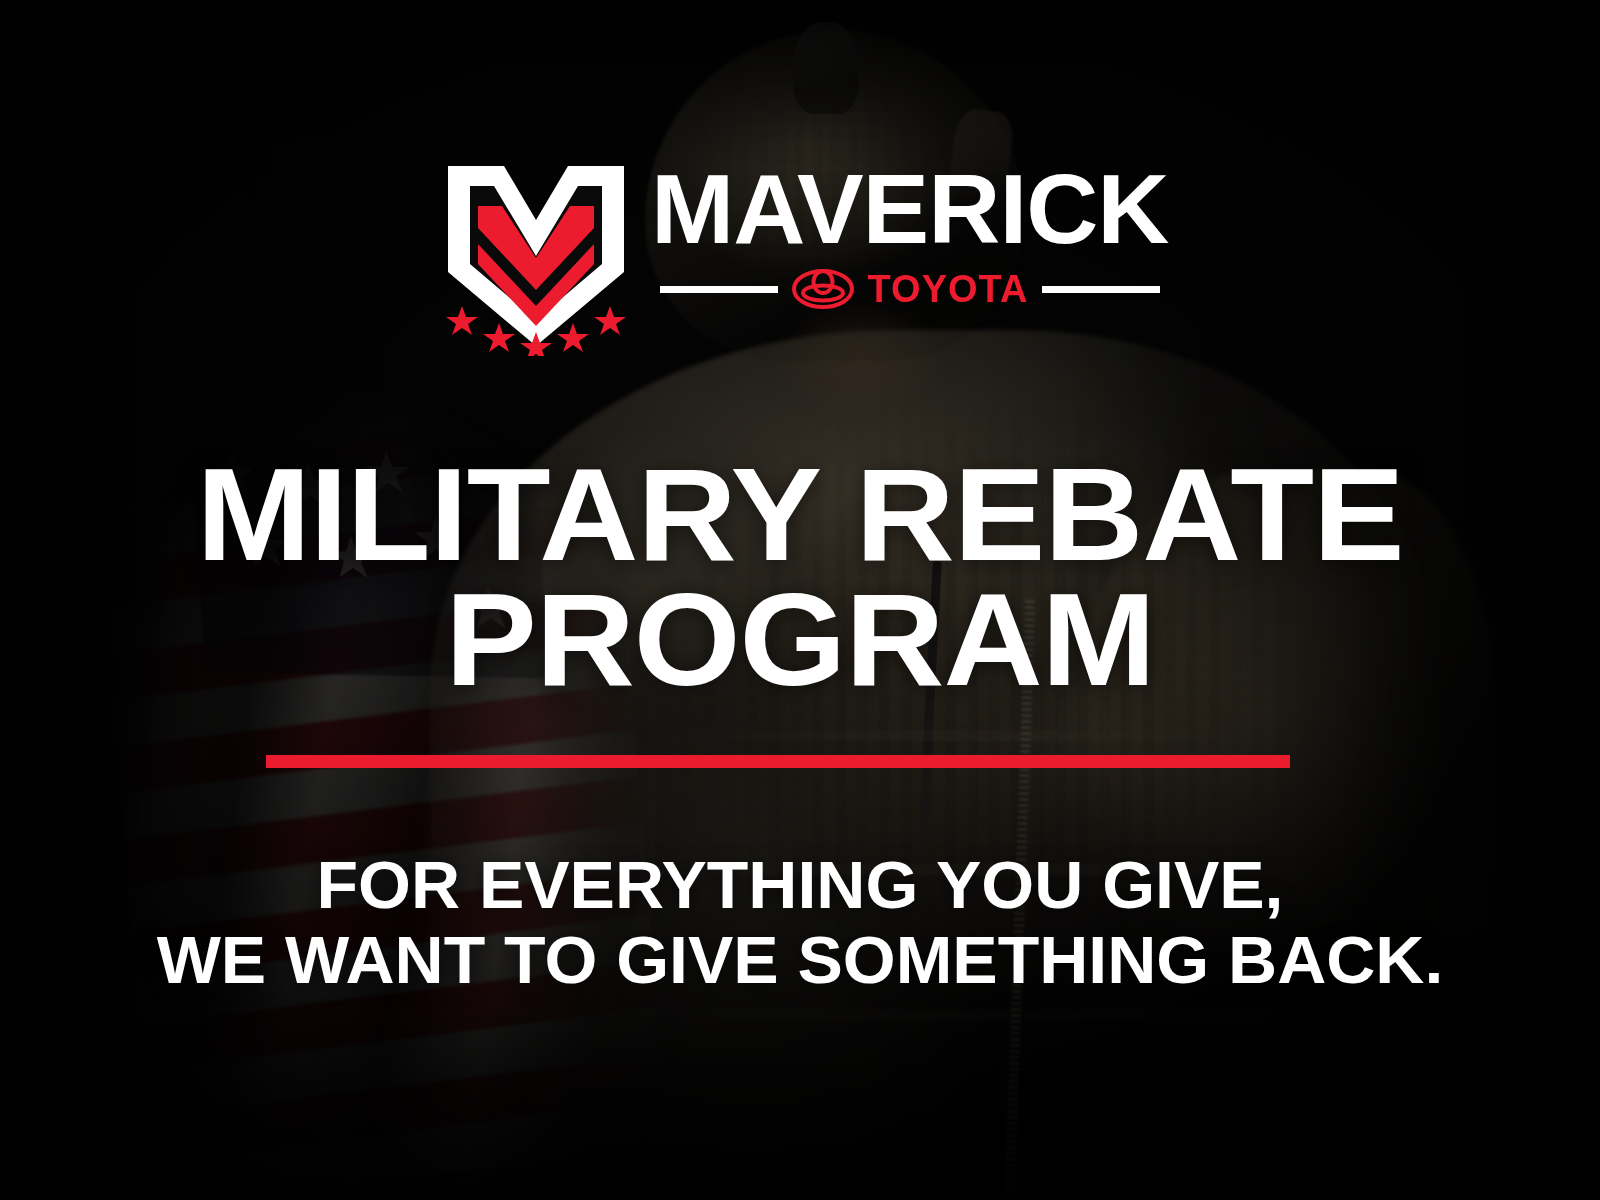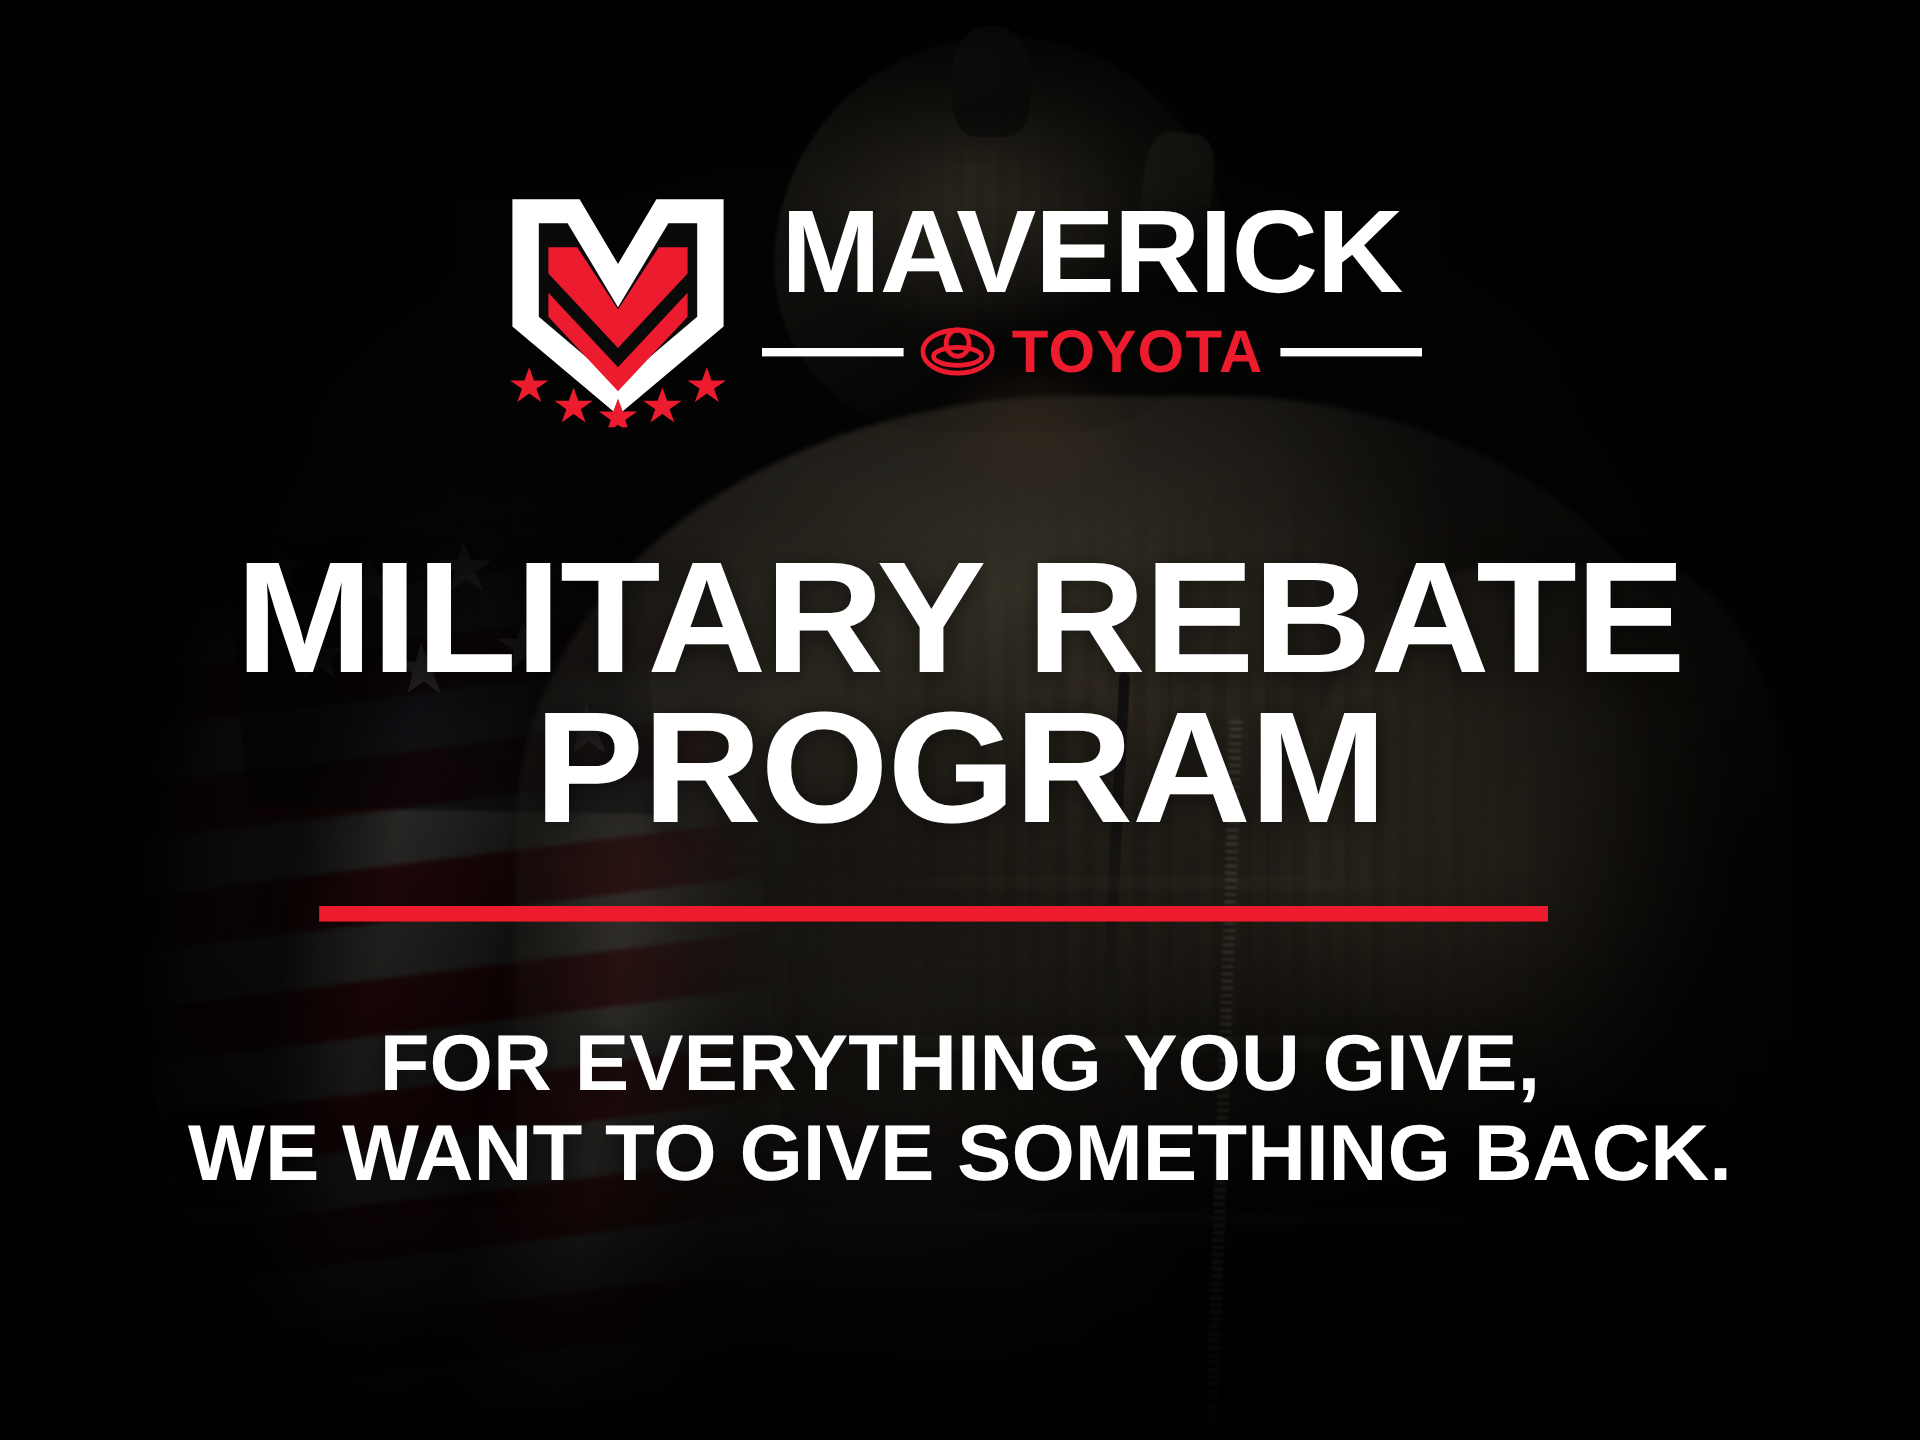--- a/index.html
+++ b/index.html
@@ -293,21 +293,21 @@
     gap: 14px;
     margin-top: 14px;
     width: 100%;
     justify-content: center;
   }
   .rule { height: 7px; background: #ffffff; flex: 0 0 auto; }
   .rule-l { width: 118px; }
   .rule-r { width: 118px; }
   .toyota-mark { width: 62px; height: 42px; display: block; flex: 0 0 auto; }
   .toyota-word {
-    font-size: 50px;
+    font-size: 38px;
     font-weight: 700;
     letter-spacing: 1px;
     color: #EC1B2E;
     white-space: nowrap;
     line-height: 1;
   }
 
   
   .headline {
     position: absolute;

